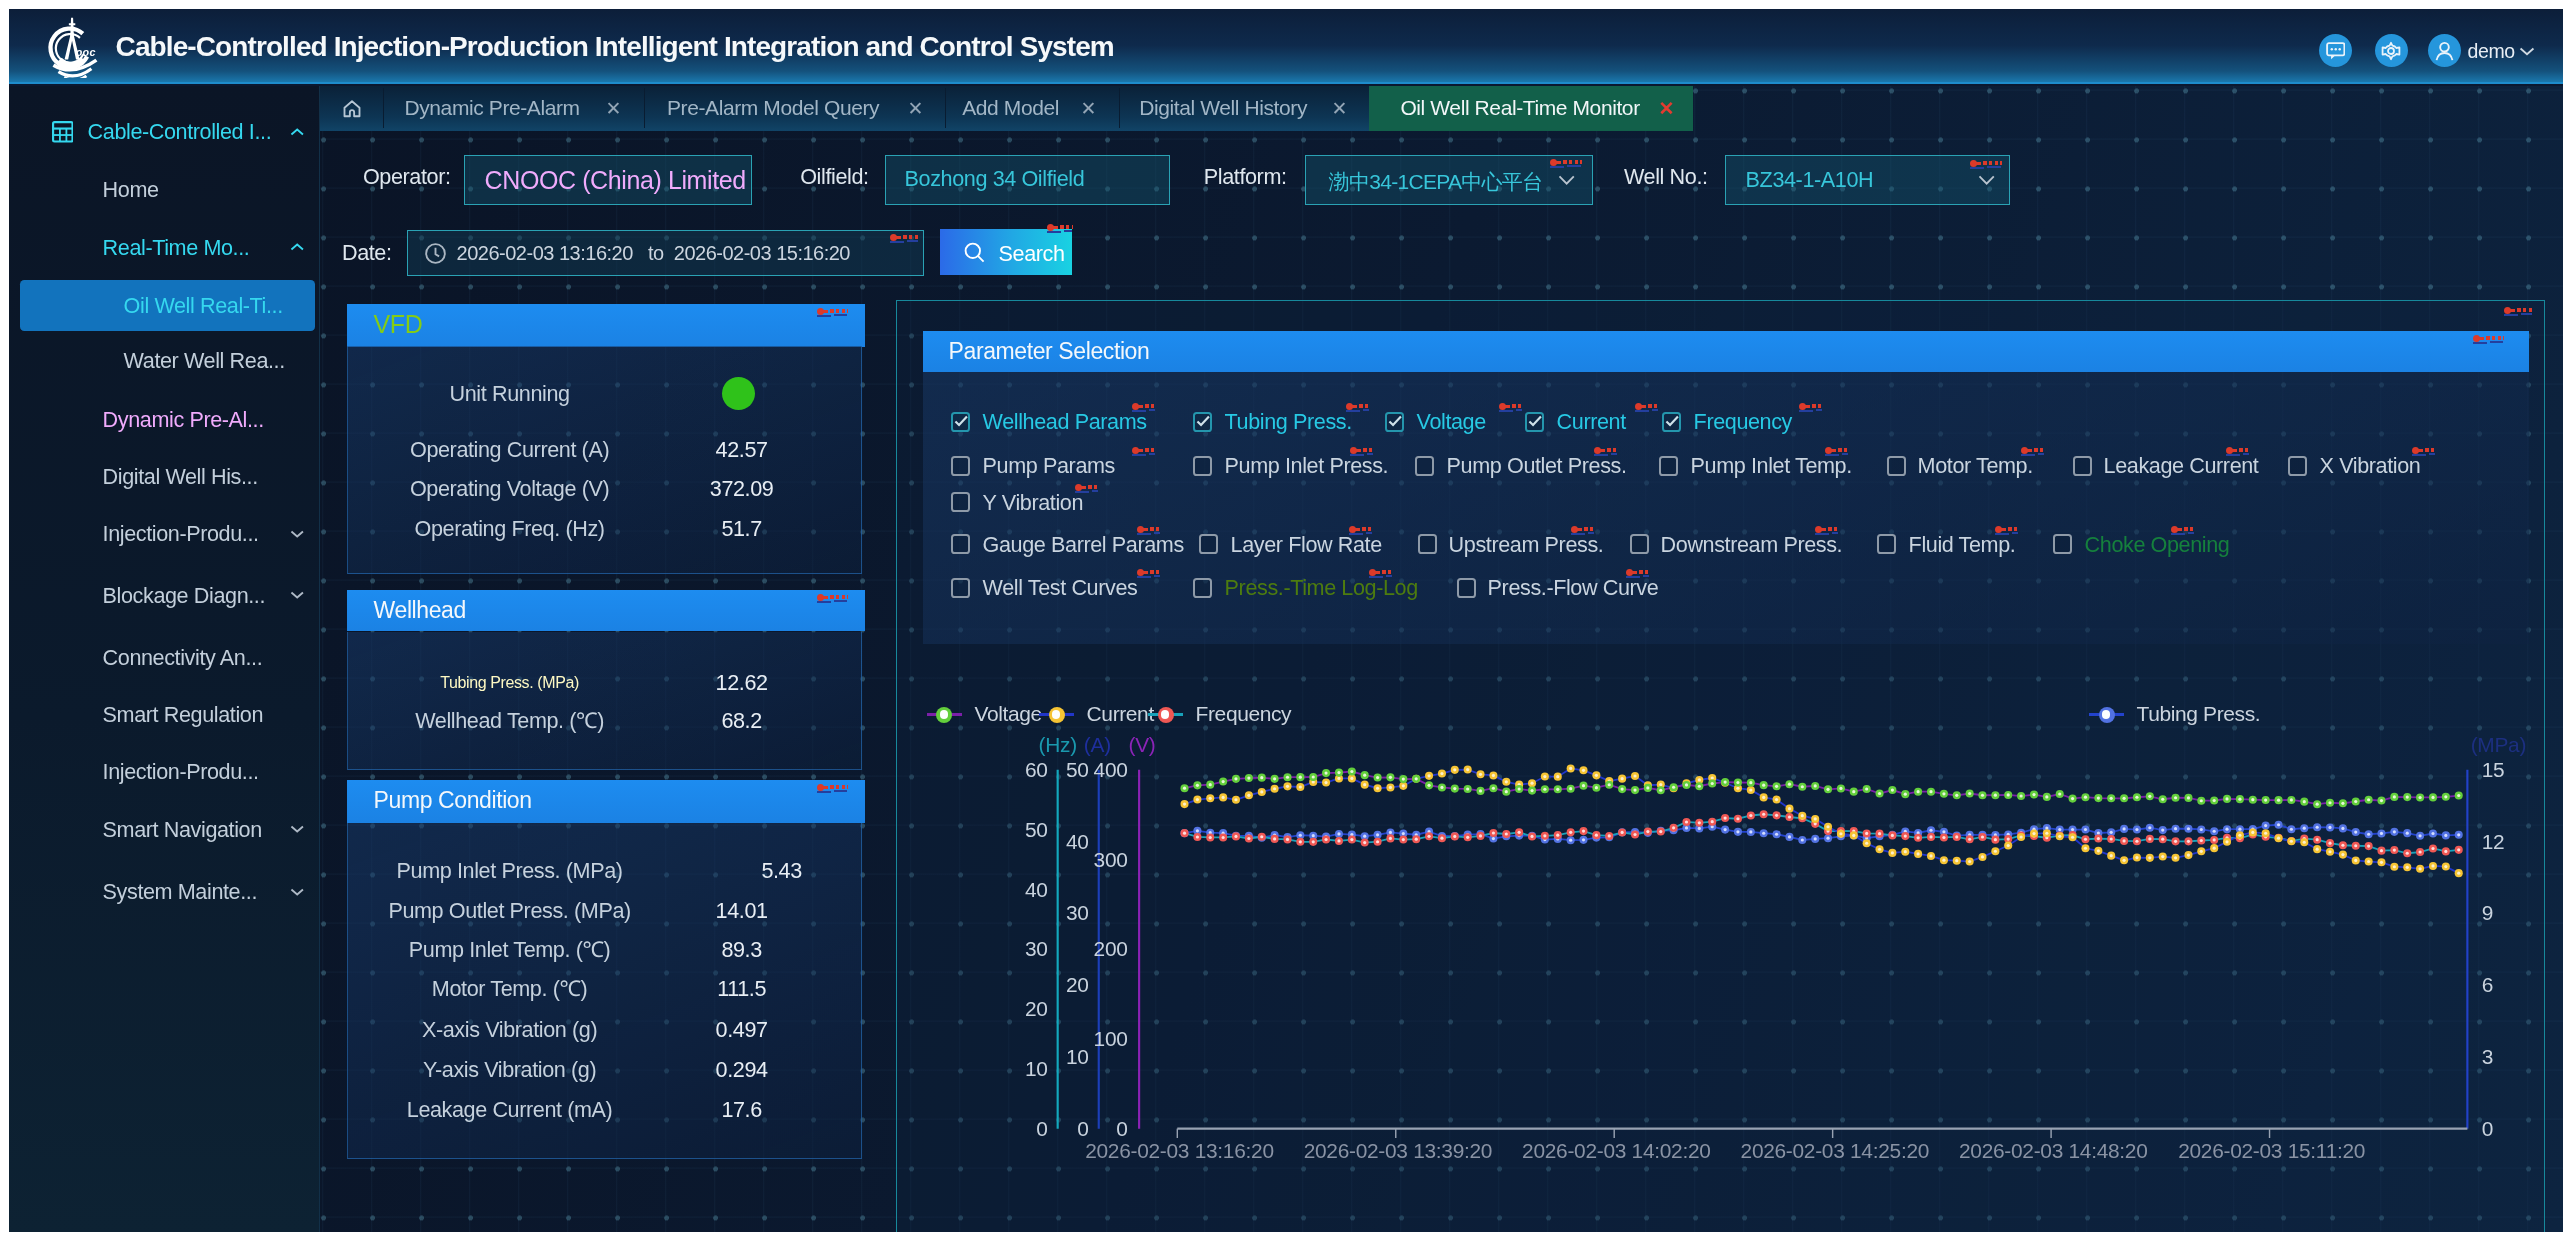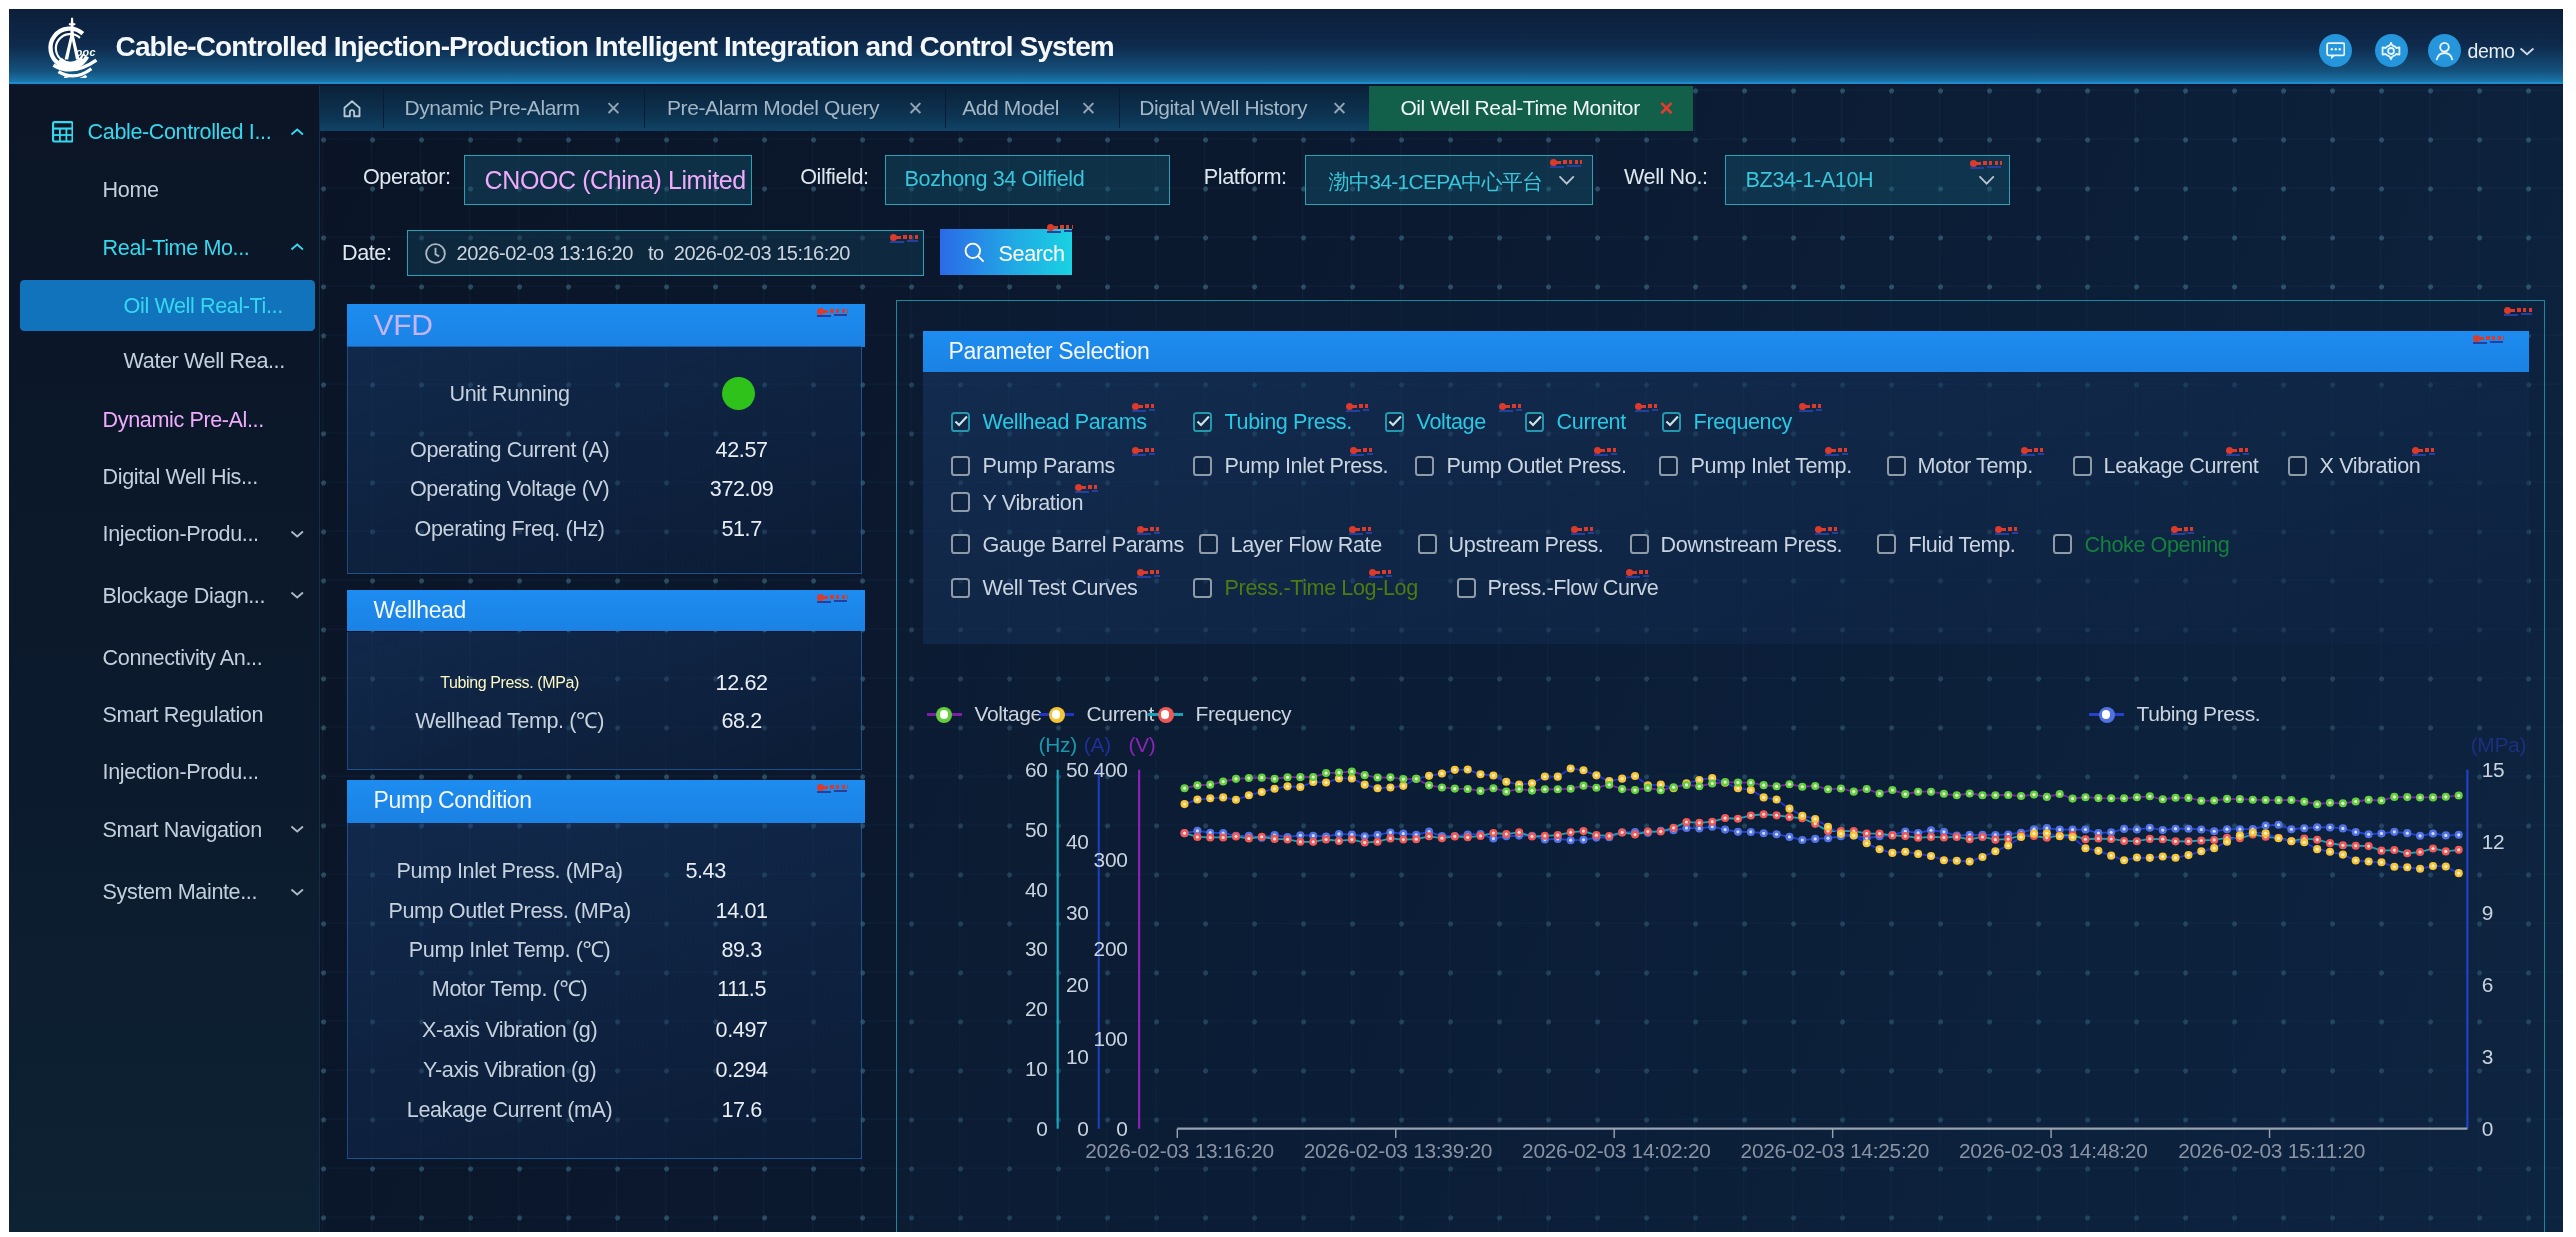--- a/index.html
+++ b/index.html
@@ -188,21 +188,21 @@
   <div class="abs" style="left:990px;top:232px;font-size:21.6px;color:#ffffff">Search</div>
   <div class="abs" style="left:1038px;top:214px;width:26px;height:8.6px">
       <span style="position:absolute;left:0;top:0.7px;width:7.2px;height:7.2px;border-radius:50%;background:#dc3a2a"></span>
       <span style="position:absolute;left:2.9px;top:2.9px;width:8.6px;height:2.5px;background:#dc3a2a"></span>
       <span style="position:absolute;left:13px;top:1.8px;right:0;height:3.6px;background:repeating-linear-gradient(90deg,#dc3a2a 0 3.6px,transparent 3.6px 5.8px)"></span>
       <span style="position:absolute;left:0.7px;top:7.6px;width:13.7px;height:1.8px;background:#243f9e"></span>
       <span style="position:absolute;left:17.3px;top:6.5px;right:0.7px;height:1.8px;background:#243f9e"></span>
     </div>
 
   <div class="abs" style="left:338px;top:295px;width:518px;height:43px;background:linear-gradient(180deg,#1d8cf0,#1b82e4)"></div>
-<div class="abs" style="left:365px;top:301px;font-size:30px;line-height:29px;color:#c4b5fd">VFD</div>
+<div class="abs" style="left:365px;top:301px;font-size:25px;line-height:29px;color:#84cc16">VFD</div>
 <div class="abs" style="left:808px;top:298px;width:31px;height:8.6px">
       <span style="position:absolute;left:0;top:0.7px;width:7.2px;height:7.2px;border-radius:50%;background:#dc3a2a"></span>
       <span style="position:absolute;left:2.9px;top:2.9px;width:8.6px;height:2.5px;background:#dc3a2a"></span>
       <span style="position:absolute;left:13px;top:1.8px;right:0;height:3.6px;background:repeating-linear-gradient(90deg,#dc3a2a 0 3.6px,transparent 3.6px 5.8px)"></span>
       <span style="position:absolute;left:0.7px;top:7.6px;width:13.7px;height:1.8px;background:#243f9e"></span>
       <span style="position:absolute;left:17.3px;top:6.5px;right:0.7px;height:1.8px;background:#243f9e"></span>
     </div>
 <div class="abs" style="left:338px;top:337px;width:515px;height:228px;background:linear-gradient(160deg,rgba(24,60,110,.50),rgba(12,32,62,.48));border:1.4px solid rgba(36,110,185,.60);border-top:none"></div>
 <div class="abs" style="left:338px;top:371px;width:326px;text-align:center;font-size:21.6px;line-height:27px;color:#c5d1dd;white-space:nowrap">Unit Running</div>
 <div class="abs" style="left:338px;top:427px;width:326px;text-align:center;font-size:21.6px;line-height:27px;color:#c5d1dd;white-space:nowrap">Operating Current (A)</div>
@@ -231,21 +231,21 @@
 <div class="abs" style="left:365px;top:777px;font-size:23px;line-height:29px;color:#f4f8fb">Pump Condition</div>
 <div class="abs" style="left:808px;top:774px;width:31px;height:8.6px">
       <span style="position:absolute;left:0;top:0.7px;width:7.2px;height:7.2px;border-radius:50%;background:#dc3a2a"></span>
       <span style="position:absolute;left:2.9px;top:2.9px;width:8.6px;height:2.5px;background:#dc3a2a"></span>
       <span style="position:absolute;left:13px;top:1.8px;right:0;height:3.6px;background:repeating-linear-gradient(90deg,#dc3a2a 0 3.6px,transparent 3.6px 5.8px)"></span>
       <span style="position:absolute;left:0.7px;top:7.6px;width:13.7px;height:1.8px;background:#243f9e"></span>
       <span style="position:absolute;left:17.3px;top:6.5px;right:0.7px;height:1.8px;background:#243f9e"></span>
     </div>
 <div class="abs" style="left:338px;top:814px;width:515px;height:336px;background:linear-gradient(160deg,rgba(24,60,110,.50),rgba(12,32,62,.48));border:1.4px solid rgba(36,110,185,.60);border-top:none"></div>
 <div class="abs" style="left:338px;top:848px;width:326px;text-align:center;font-size:21.6px;line-height:27px;color:#c5d1dd;white-space:nowrap">Pump Inlet Press. (MPa)</div>
-<div class="abs" style="left:632px;top:848px;width:130px;text-align:center;font-size:21.6px;line-height:27px;color:#e8eef4">5.43</div>
+<div class="abs" style="left:708px;top:848px;width:130px;text-align:center;font-size:21.6px;line-height:27px;color:#e8eef4">5.43</div>
 <div class="abs" style="left:338px;top:888px;width:326px;text-align:center;font-size:21.6px;line-height:27px;color:#c5d1dd;white-space:nowrap">Pump Outlet Press. (MPa)</div>
 <div class="abs" style="left:668px;top:888px;width:130px;text-align:center;font-size:21.6px;line-height:27px;color:#e8eef4">14.01</div>
 <div class="abs" style="left:338px;top:927px;width:326px;text-align:center;font-size:21.6px;line-height:27px;color:#c5d1dd;white-space:nowrap">Pump Inlet Temp. (℃)</div>
 <div class="abs" style="left:668px;top:927px;width:130px;text-align:center;font-size:21.6px;line-height:27px;color:#e8eef4">89.3</div>
 <div class="abs" style="left:338px;top:966px;width:326px;text-align:center;font-size:21.6px;line-height:27px;color:#c5d1dd;white-space:nowrap">Motor Temp. (℃)</div>
 <div class="abs" style="left:668px;top:966px;width:130px;text-align:center;font-size:21.6px;line-height:27px;color:#e8eef4">111.5</div>
 <div class="abs" style="left:338px;top:1007px;width:326px;text-align:center;font-size:21.6px;line-height:27px;color:#c5d1dd;white-space:nowrap">X-axis Vibration (g)</div>
 <div class="abs" style="left:668px;top:1007px;width:130px;text-align:center;font-size:21.6px;line-height:27px;color:#e8eef4">0.497</div>
 <div class="abs" style="left:338px;top:1047px;width:326px;text-align:center;font-size:21.6px;line-height:27px;color:#c5d1dd;white-space:nowrap">Y-axis Vibration (g)</div>
 <div class="abs" style="left:668px;top:1047px;width:130px;text-align:center;font-size:21.6px;line-height:27px;color:#e8eef4">0.294</div>

